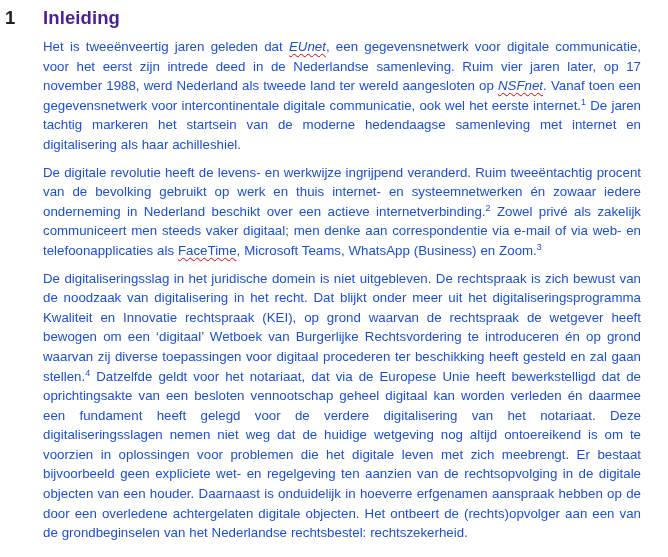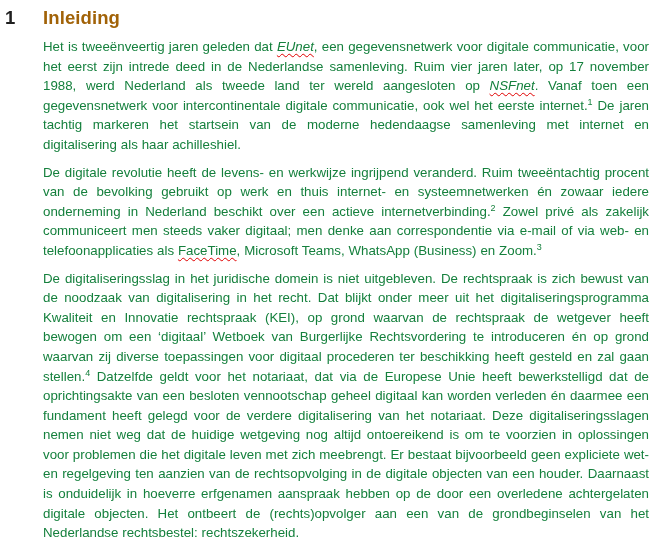--- a/index.html
+++ b/index.html
@@ -25,31 +25,31 @@
   .h-num {
     flex: 0 0 38px;
     font-size: 18.5px;
     font-weight: 700;
     color: #1f1f1f;
   }
   .h-title {
     margin: 0;
     font-size: 18.5px;
     font-weight: 700;
-    color: #a16207;
+    color: #4c1d95;
     letter-spacing: 0.1px;
   }
   .body-text {
     margin-left: 38px;
   }
   .para {
-    margin: 0 0 8px 0;
+    margin: 0 8px 8px 0;
     font-size: 13.3px;
     line-height: 19.6px;
-    color: #15803d;
+    color: #1d4ed8;
     text-align: justify;
     word-spacing: 0.2px;
   }
   .seg { white-space: pre-wrap; }
   .seg.italic { }
   .seg.term,
   .seg.term-italic {
     text-decoration-line: underline;
     text-decoration-style: wavy;
     text-decoration-color: #e00000;

